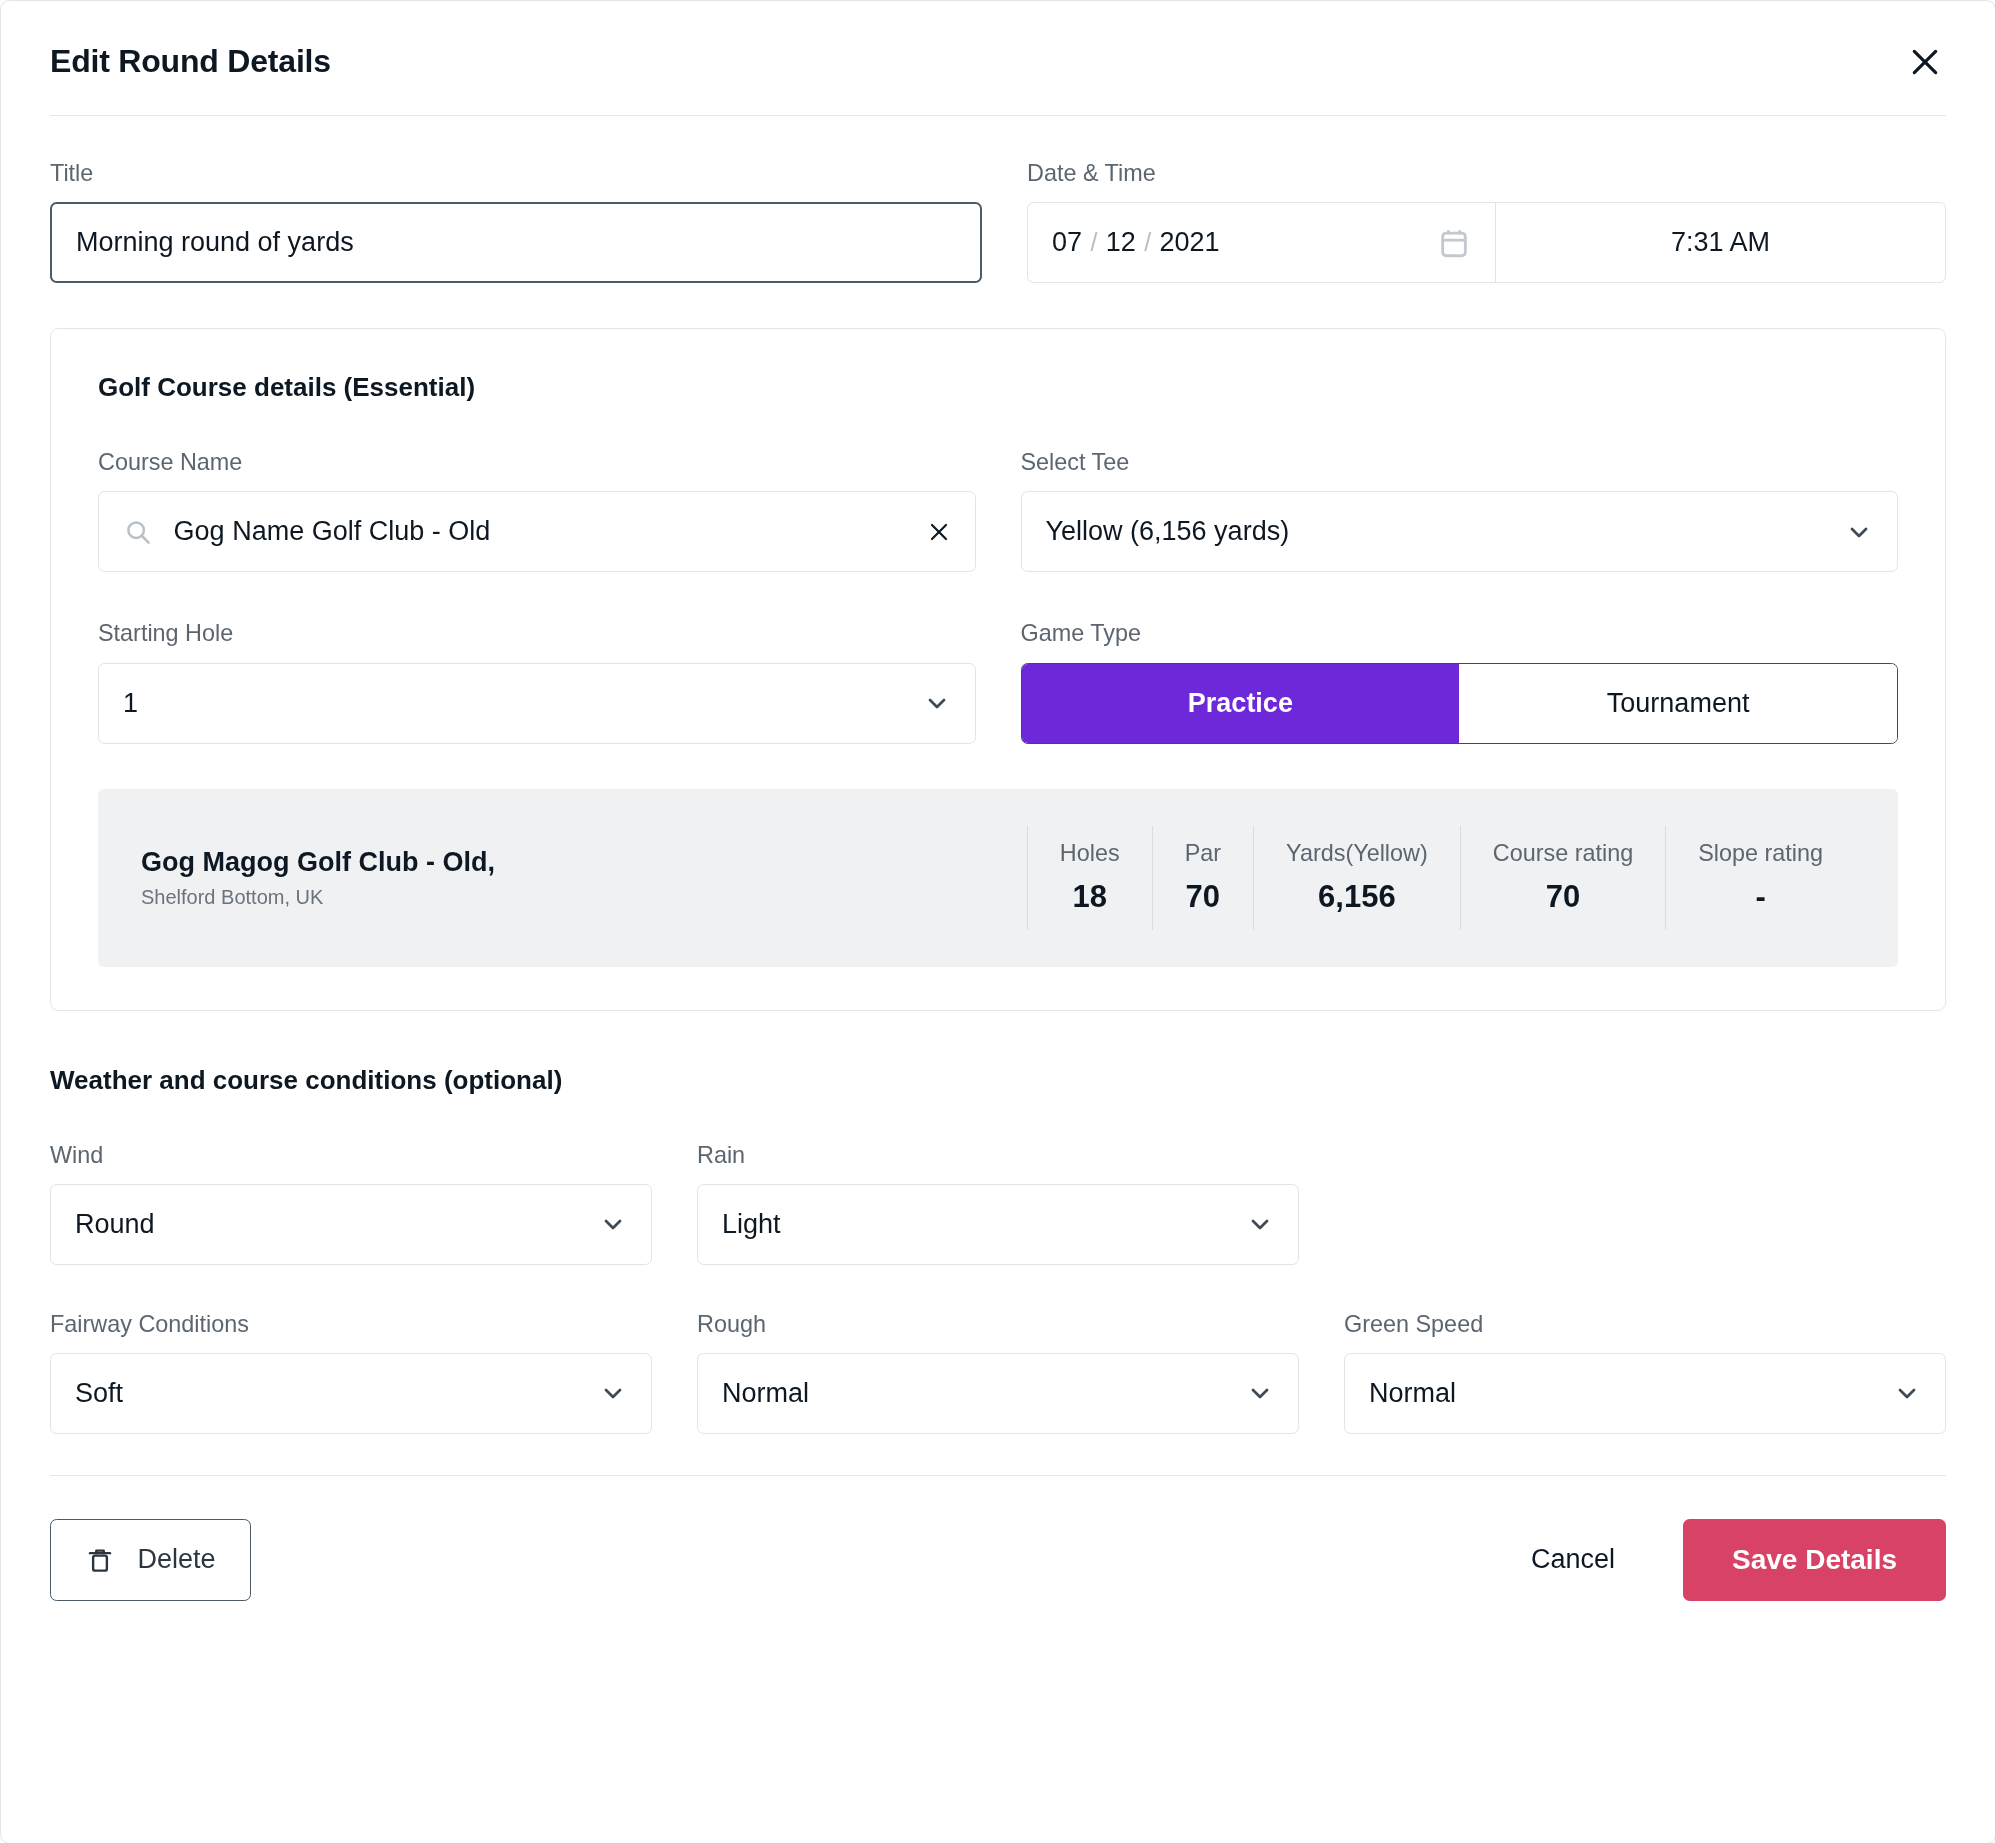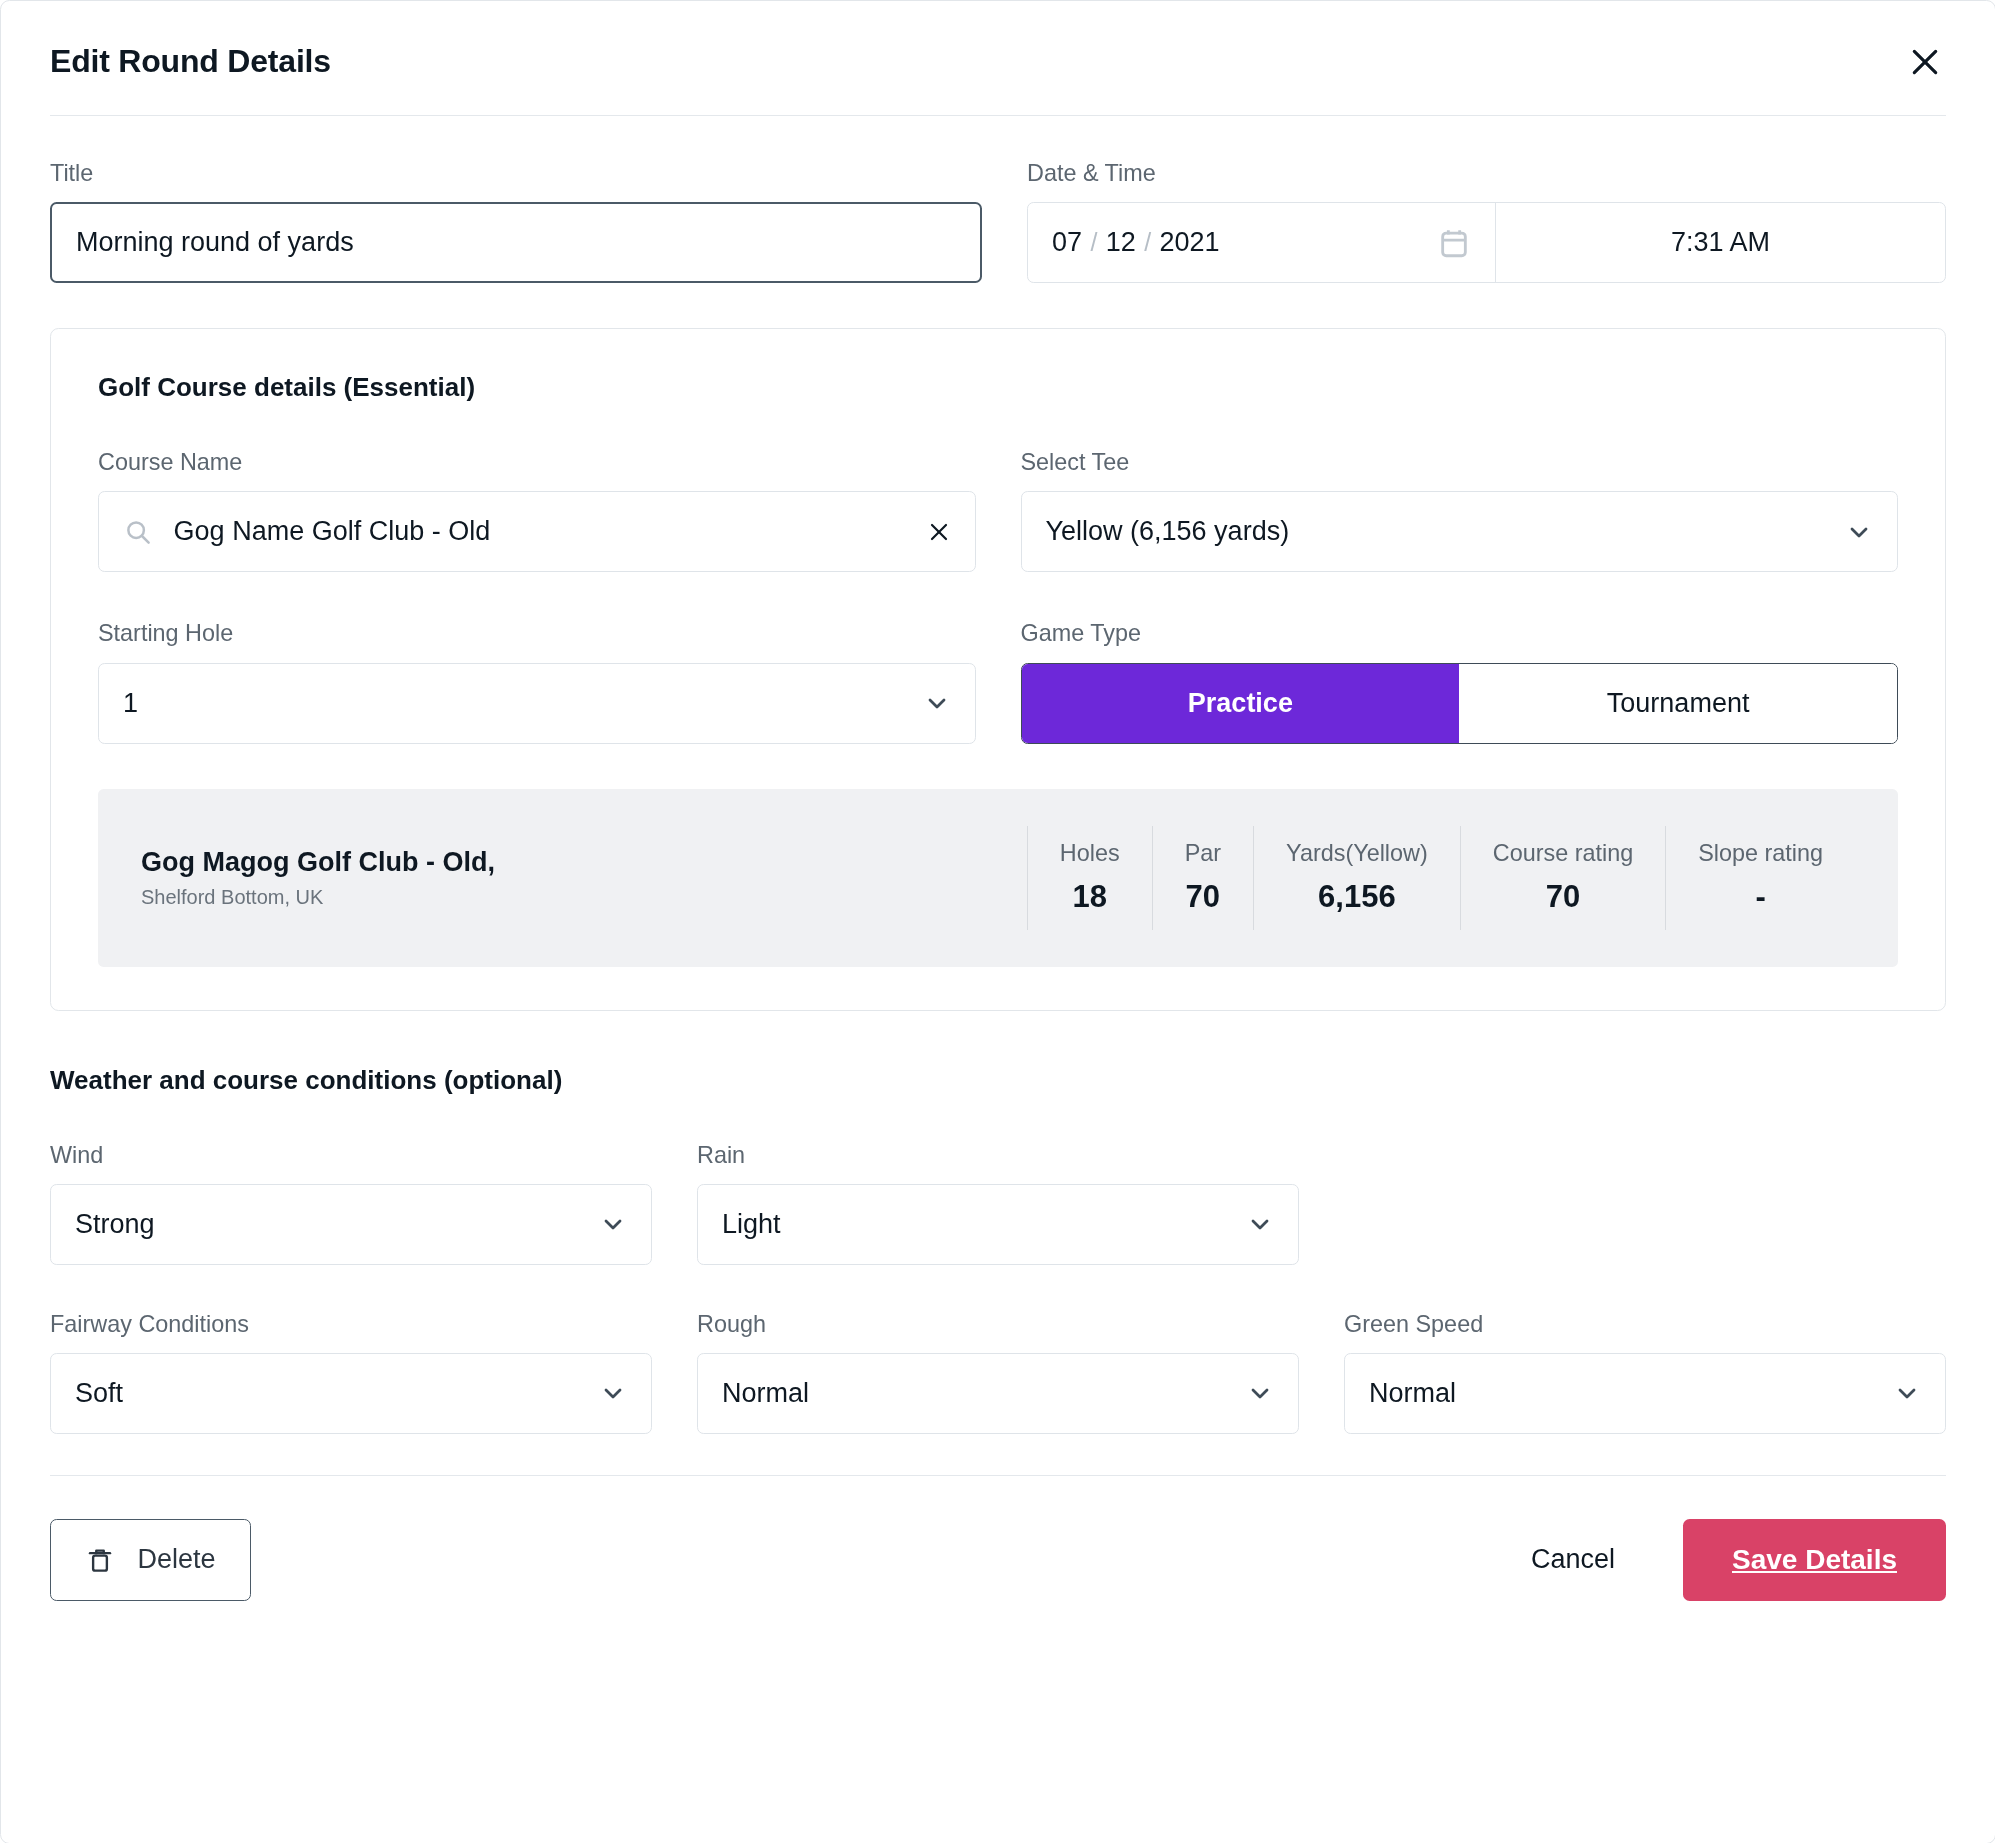--- a/index.html
+++ b/index.html
@@ -233,21 +233,20 @@
     height: 82px;
     padding: 0 49px;
     background: #d94267;
     color: #ffffff;
     border: none;
     border-radius: 6.6px;
     font-size: 28px;
     font-weight: bold;
     cursor: pointer;
     font-family: inherit;
-    text-decoration: underline;
   }
 </style>
 </head>
 <body>
 
 <div class="modal">
 
   <div class="modal-header">
     <div class="modal-title">Edit Round Details</div>
     <div class="close-btn">
@@ -376,21 +375,21 @@
       </div>
     </div>
   </div>
 
   <div class="weather-title">Weather and course conditions (optional)</div>
 
   <div class="w-row">
     <div class="w-cell">
       <span class="label">Wind</span>
       <div class="ctrl">
-        <span>Strong</span>
+        <span>Round</span>
         <span class="caret">
           <svg width="28" height="28" viewBox="0 0 24 24" fill="none" stroke="currentColor" stroke-width="2.4" stroke-linecap="round" stroke-linejoin="round">
               <polyline points="6 9.5 12 15.5 18 9.5"></polyline>
             </svg>
         </span>
       </div>
     </div>
     <div class="w-cell">
       <span class="label">Rain</span>
       <div class="ctrl">

